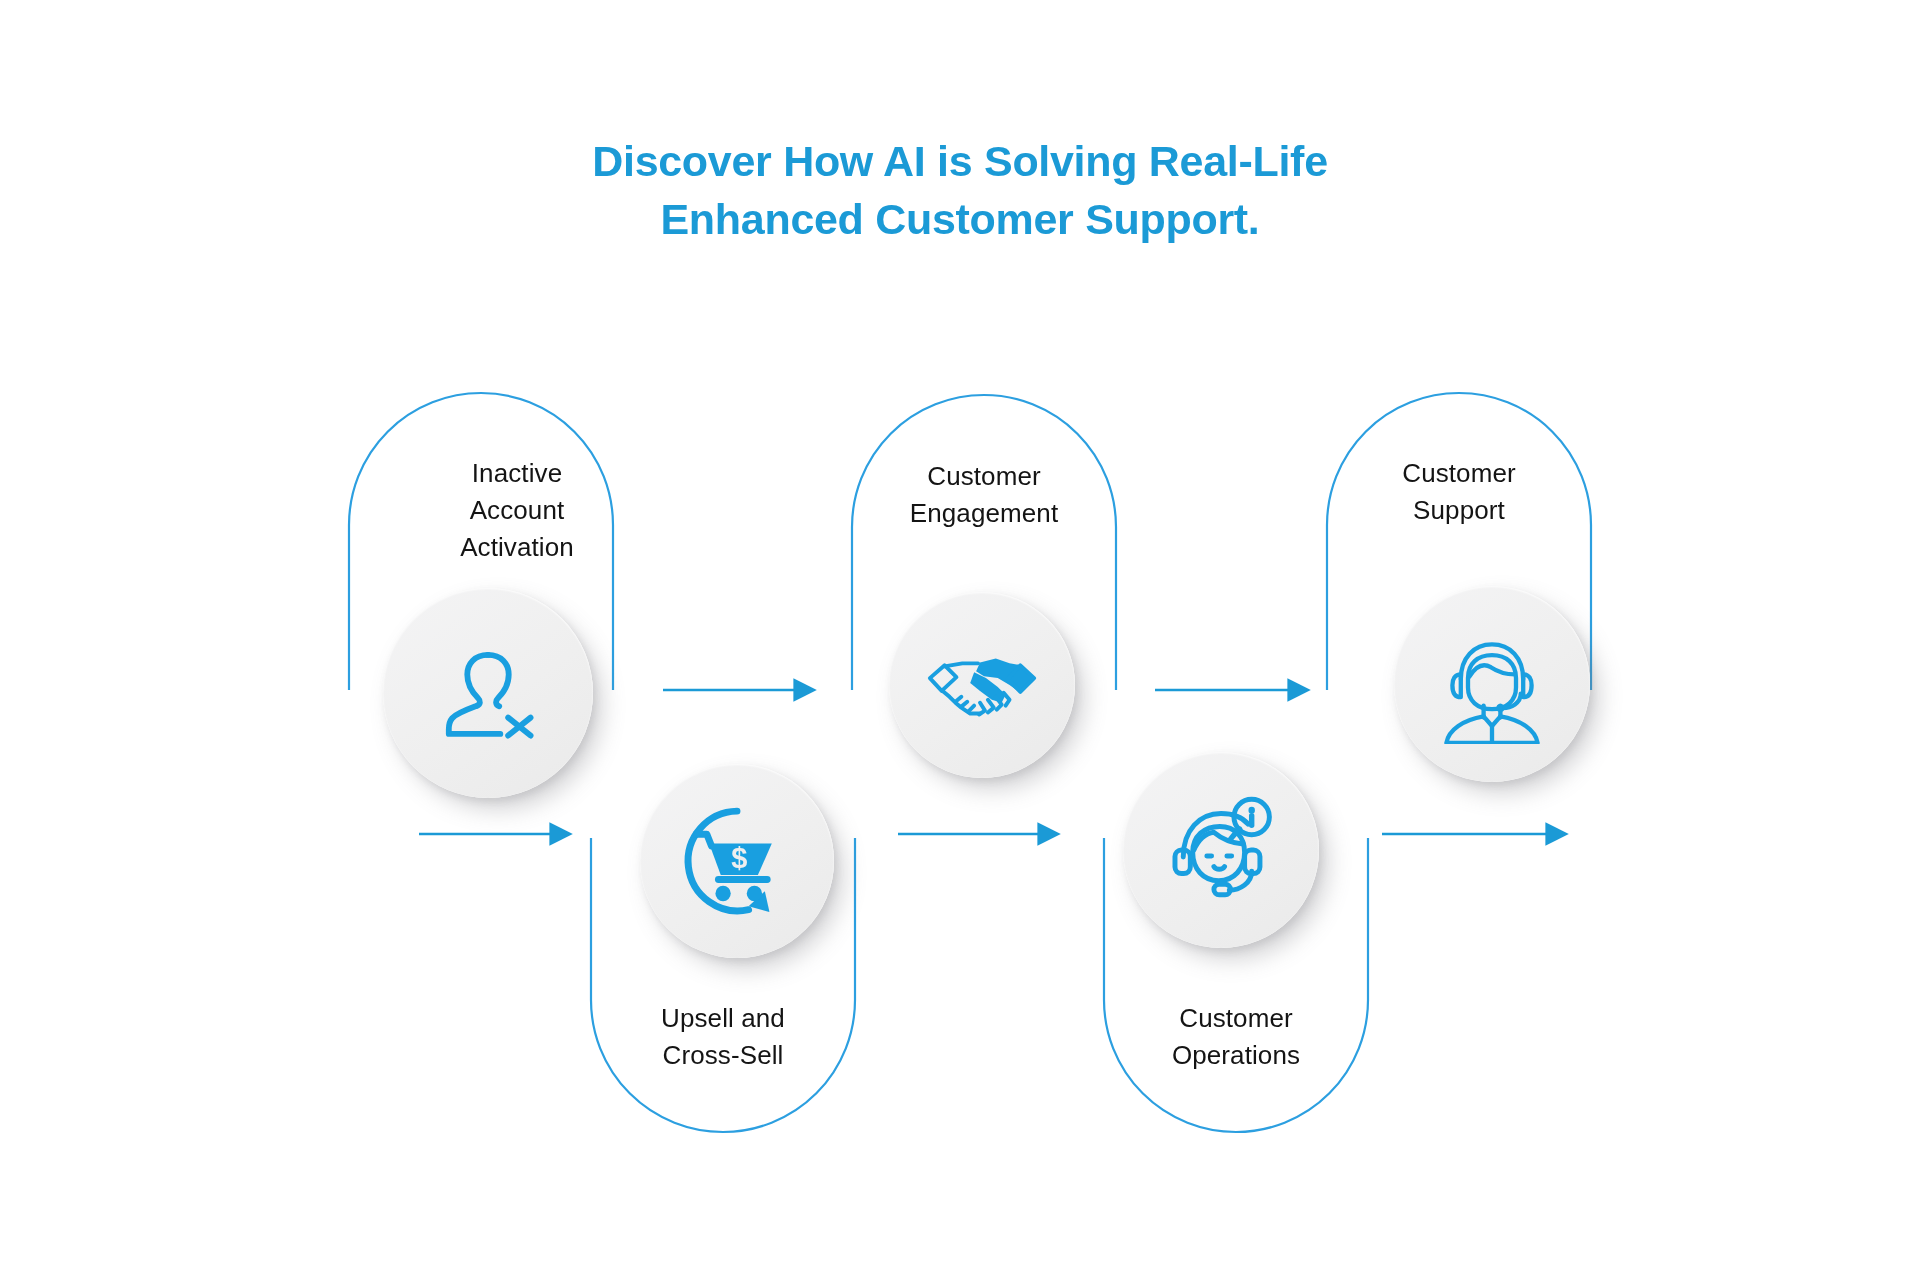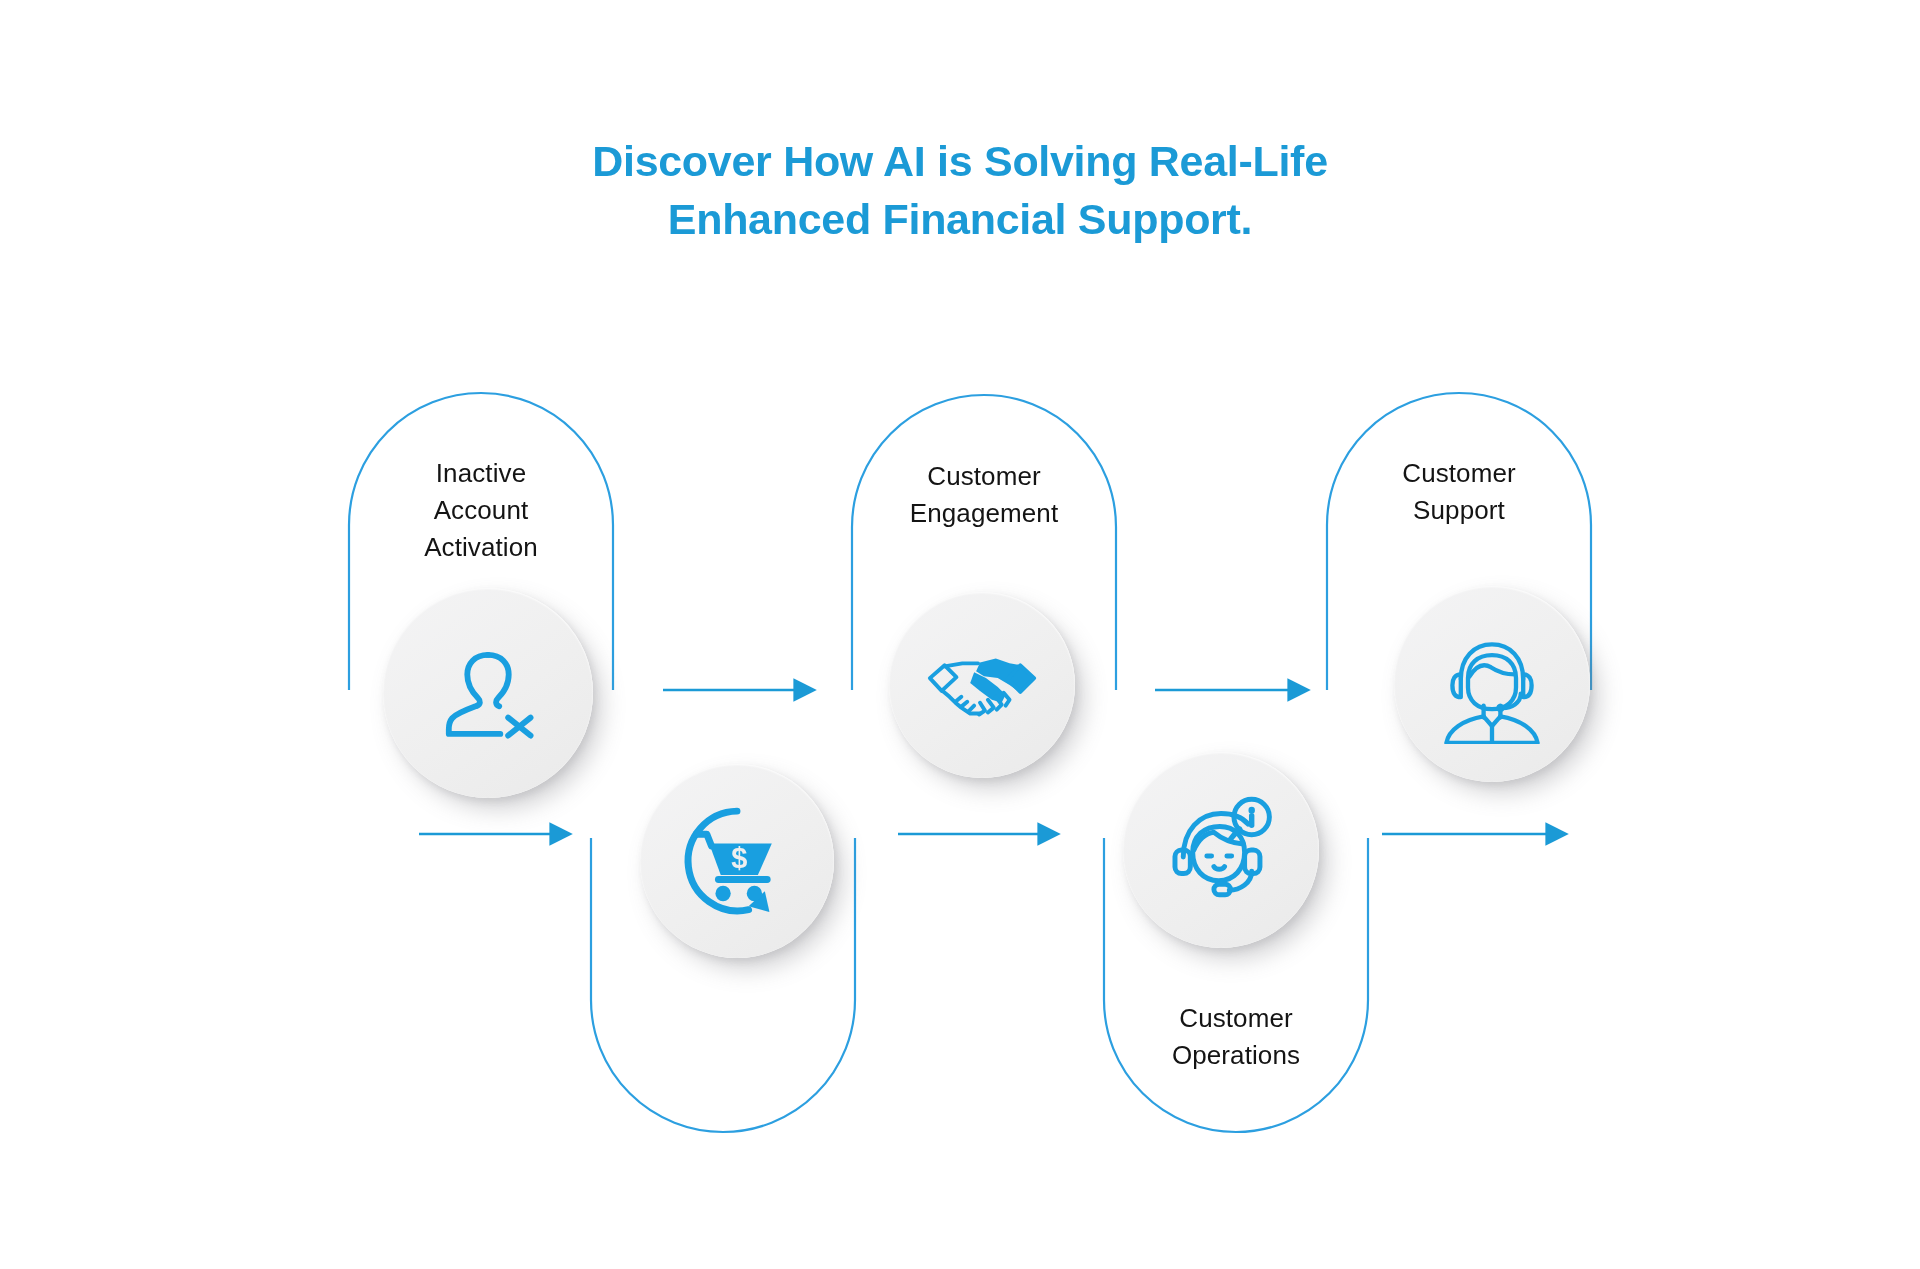--- a/index.html
+++ b/index.html
@@ -79,21 +79,21 @@
   }
   .disc svg { display: block; }
 </style>
 </head>
 <body>
 
 <div id="stage">
 
   <div class="title-block">
     <div class="title-line">Discover How AI is Solving Real-Life</div>
-    <div class="title-line">Enhanced Financial Support.</div>
+    <div class="title-line">Enhanced Customer Support.</div>
   </div>
 
   <svg id="flow" viewBox="0 0 1920 1269">
     <defs>
       <marker id="arrowhead" markerWidth="9" markerHeight="9" refX="1" refY="4.5" orient="auto" markerUnits="strokeWidth">
         <path d="M0,0 L9,4.5 L0,9 Z" fill="#1b9ad6"></path>
       </marker>
     </defs>
 
     <path d="M 349,690 L 349,525 A 132,132 0 0 1 613,525 L 613,690" fill="none" stroke="#2c9fe0" stroke-width="2.2"></path>
@@ -106,24 +106,26 @@
 
     <path d="M 1104,838 L 1104,1000 A 132,132 0 0 0 1368,1000 L 1368,838" fill="none" stroke="#2c9fe0" stroke-width="2.2"></path>
 
     <line x1="419" y1="834" x2="552" y2="834" stroke="#1b9ad6" stroke-width="2.6" marker-end="url(#arrowhead)"></line>
     <line x1="663" y1="690" x2="796" y2="690" stroke="#1b9ad6" stroke-width="2.6" marker-end="url(#arrowhead)"></line>
     <line x1="898" y1="834" x2="1040" y2="834" stroke="#1b9ad6" stroke-width="2.6" marker-end="url(#arrowhead)"></line>
     <line x1="1155" y1="690" x2="1290" y2="690" stroke="#1b9ad6" stroke-width="2.6" marker-end="url(#arrowhead)"></line>
     <line x1="1382" y1="834" x2="1548" y2="834" stroke="#1b9ad6" stroke-width="2.6" marker-end="url(#arrowhead)"></line>
   </svg>
 
-  <div class="node-label" style="left:351px; top:455px; width:260px;">Inactive
+  <div class="node-label" style="left:351px; top:455px; width:260px;padding-left:36px;">Inactive
 Account
 Activation</div>
 
+  <div class="node-label" style="left:593px; top:1000px; width:260px;">Upsell and
+Cross-Sell</div>
 
   <div class="node-label" style="left:854px; top:458px; width:260px;">Customer
 Engagement</div>
 
   <div class="node-label" style="left:1106px; top:1000px; width:260px;">Customer
 Operations</div>
 
   <div class="node-label" style="left:1329px; top:455px; width:260px;">Customer
 Support</div>
 

